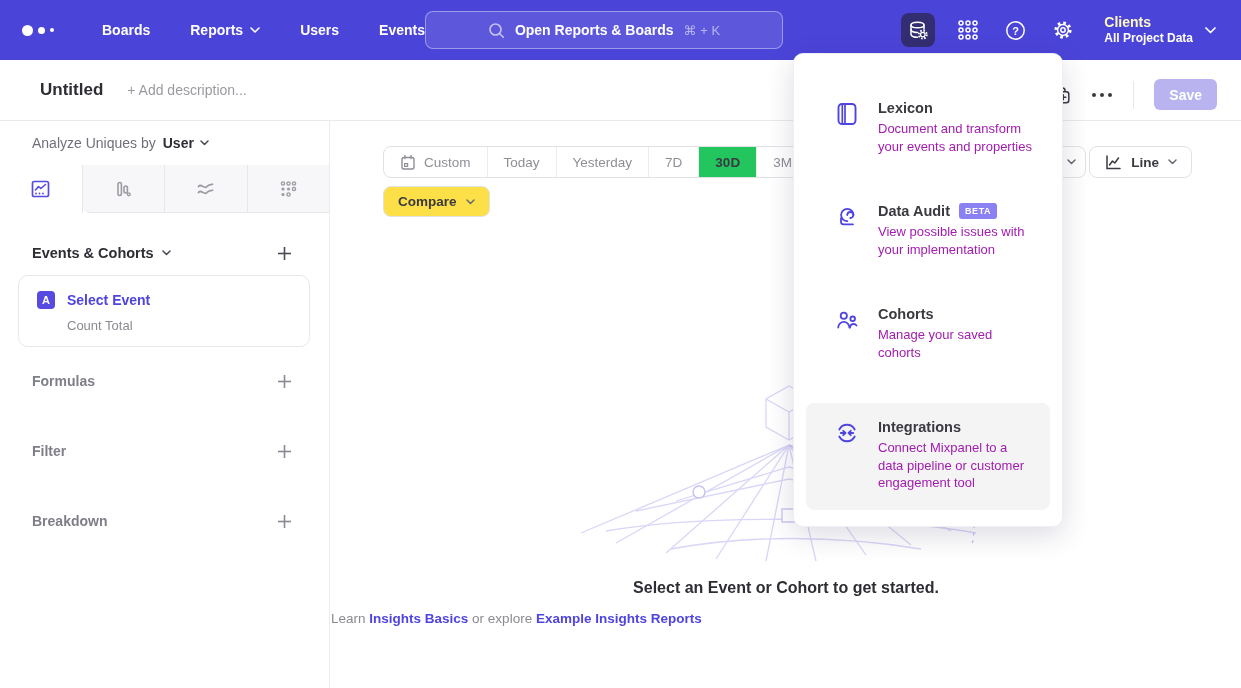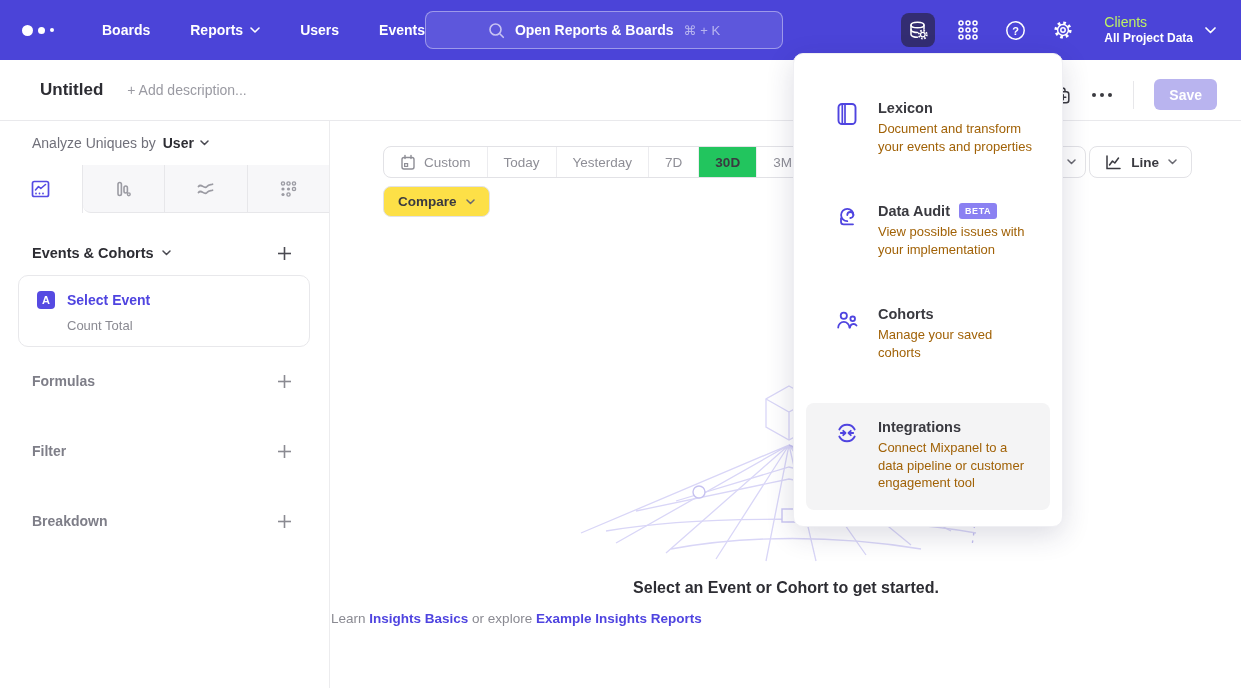--- a/index.html
+++ b/index.html
@@ -27,21 +27,21 @@
     border-radius:8px; display:flex; align-items:center; justify-content:center; gap:10px;
     cursor:pointer;
   }
   .search-label { color:#ffffff; font-size:14px; font-weight:700; }
   .search-kbd { color:rgba(255,255,255,0.55); font-size:13px; font-weight:400; }
   .nav-right { position:absolute; right:0; top:0; height:60px; display:flex; align-items:center; padding-right:25px; }
   .icon-btn { display:flex; align-items:center; justify-content:center; cursor:pointer; }
   .data-btn { width:34px; height:34px; border-radius:8px; background:#332d72; }
   .gap22 { margin-left:22px; } .gap26 { margin-left:26px; }
   .project { display:flex; align-items:center; gap:12px; margin-left:30px; cursor:pointer; }
-  .project-org { color:#bef264; font-size:14px; font-weight:400; line-height:17px; }
+  .project-org { color:#fef9c3; font-size:14px; font-weight:700; line-height:17px; }
   .project-name { color:#fff; font-size:12px; font-weight:700; line-height:15px; }
 
   
   .page-header {
     position:absolute; top:60px; left:0; right:0; height:61px; background:#fff;
     border-bottom:1px solid #e9e9ec; display:flex; align-items:center; z-index:1;
   }
   .report-title { margin-left:40px; font-size:17px; font-weight:700; color:#2d2d33; cursor:text; }
   .report-desc { margin-left:24px; font-size:14px; color:#9a9aa2; cursor:text; }
   .header-actions { position:absolute; right:24px; top:0; height:69px; display:flex; align-items:center; gap:20px; }
@@ -105,21 +105,21 @@
   
   .menu-panel {
     position:absolute; left:793px; top:53px; width:270px; z-index:50;
     background:#fff; border:1px solid #efeff3; border-radius:10px;
     box-shadow:0 8px 28px rgba(40,40,80,0.16);
     padding:36px 12px 16px;
   }
   .menu-item { display:flex; gap:18px; padding:10px 14px 12px 28px; border-radius:8px; cursor:pointer; }
   .menu-item .mi-icon { flex-shrink:0; margin-top:1px; }
   .mi-title { font-size:14.5px; font-weight:700; color:#3a3a40; display:flex; align-items:center; }
-  .mi-desc { margin-top:4px; font-size:13px; line-height:17.5px; color:#a16207; max-width:182px; }
+  .mi-desc { margin-top:4px; font-size:13px; line-height:17.5px; color:#a21caf; max-width:182px; }
   .mb26 { margin-bottom:26px; } .mb30 { margin-bottom:30px; }
   .menu-item.hovered { background:#f4f4f5; padding-top:16px; padding-bottom:18px; }
   .beta-badge {
     display:inline-block; margin-left:9px; background:#8b81f2; color:#fff;
     font-size:9px; font-weight:700; letter-spacing:0.6px; padding:3px 6px; border-radius:3px;
   }
 </style>
 </head>
 <body>
 

